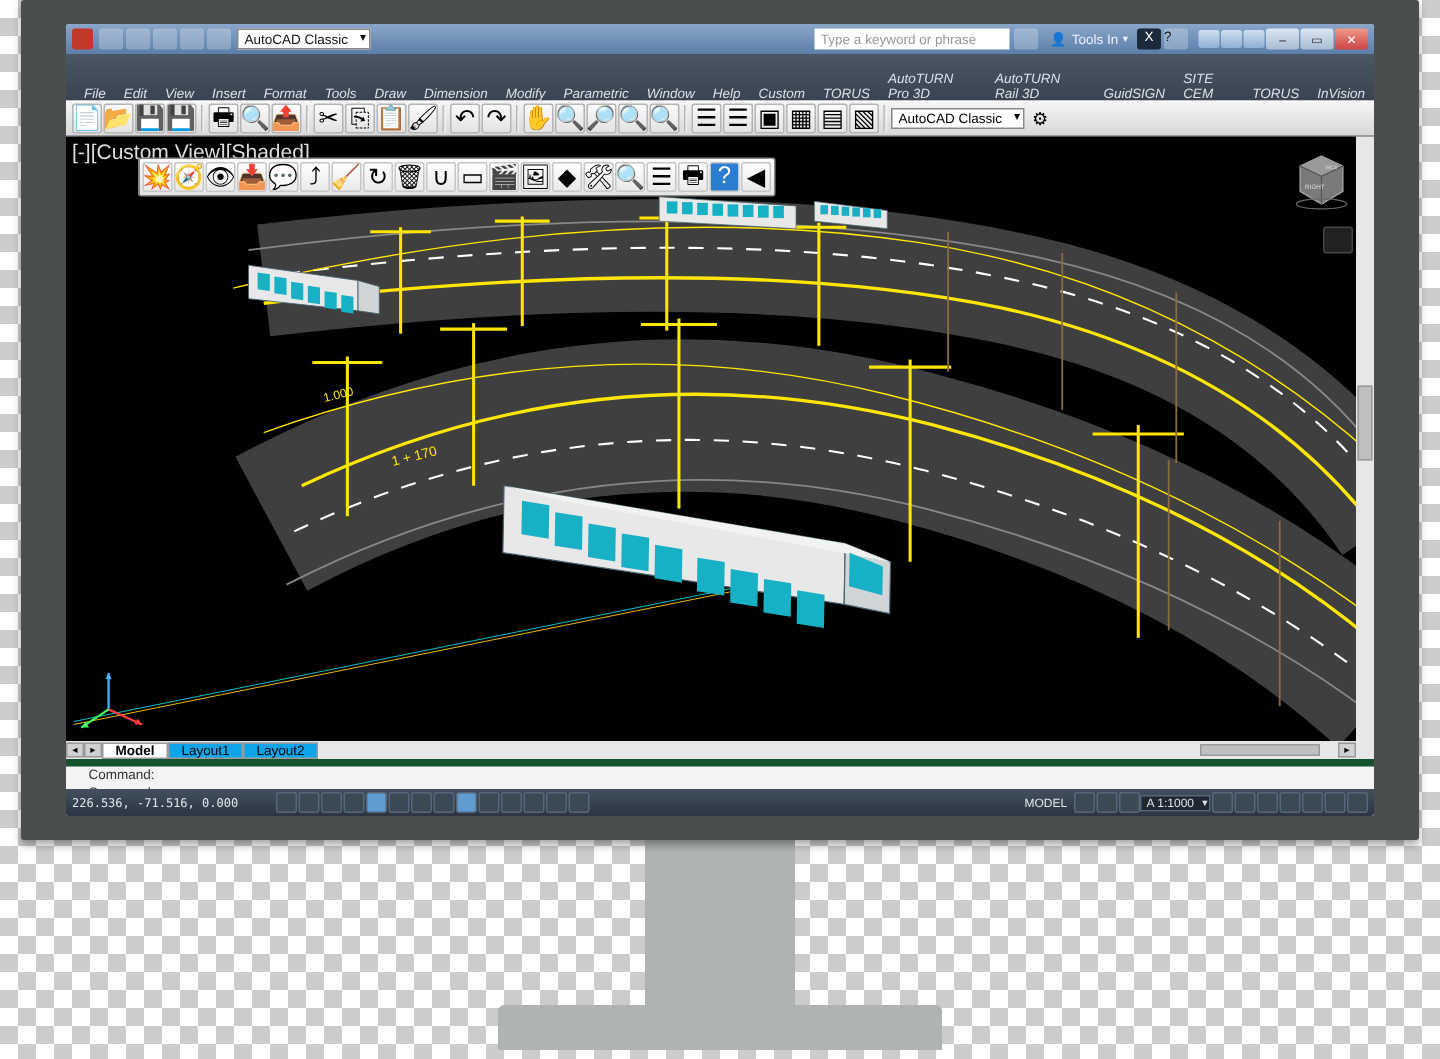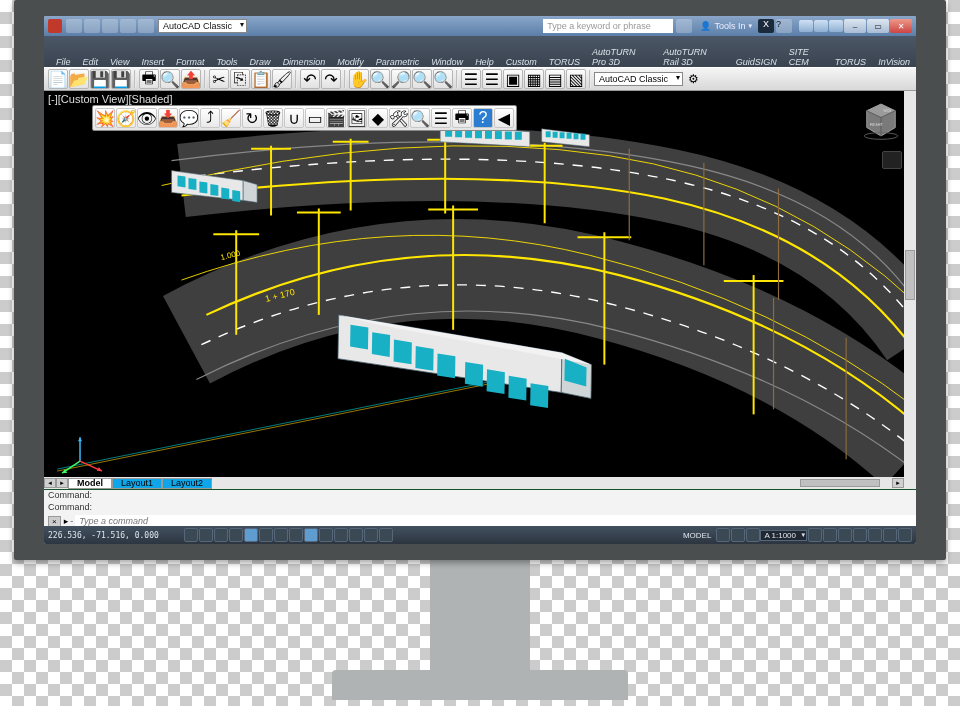--- a/index.html
+++ b/index.html
@@ -52,37 +52,37 @@
     height:24px;background:linear-gradient(#f5f5f5,#d8d8d8);
     border-top:1px solid #fff;border-bottom:1px solid #9a9a9a;
     display:flex;align-items:center;padding:0 4px;gap:1px;
   }
   .std-toolbar .tbtn{width:20px;height:20px;border:1px solid #b5b5b5;background:linear-gradient(#fbfbfb,#e2e2e2);border-radius:2px;display:flex;align-items:center;justify-content:center;}
   .std-toolbar .sep{width:2px;height:18px;background:linear-gradient(to right,#aaa,#fff);margin:0 2px;}
   .ws-sel2{background:#fff;font-size:9px;padding:1px 14px 1px 4px;border:1px solid #888;position:relative;}
   .ws-sel2:after{content:"▾";position:absolute;right:2px;top:0;font-size:8px;}
   .gear{font-size:12px;margin-left:4px;}
   .drawing-area{flex:1;position:relative;background:#000;}
-  .view-label{position:absolute;left:4px;top:2px;font-size:11px;color:#ddd;}
+  .view-label{position:absolute;left:4px;top:2px;font-size:14px;color:#ddd;}
   .float-tb{
     position:absolute;left:48px;top:14px;background:linear-gradient(#fdfdfd,#e4e4e4);
     border:1px solid #8a8a8a;display:flex;padding:2px;gap:1px;border-radius:2px;
   }
   .float-tb .fbtn{width:20px;height:20px;border:1px solid #c7c7c7;background:linear-gradient(#fff,#e9e9e9);border-radius:2px;display:flex;align-items:center;justify-content:center;}
   .viewport-svg{position:absolute;inset:0;width:100%;height:100%;}
   .viewcube{position:absolute;right:14px;top:8px;width:42px;height:42px;}
   .navbar{position:absolute;right:14px;top:60px;width:20px;height:18px;background:#222;border:1px solid #444;border-radius:2px;}
   .scrollbar-v{position:absolute;right:0;top:0;bottom:0;width:12px;background:#e7e7e7;}
   .scrollbar-v .thumb{position:absolute;left:1px;right:1px;top:40%;height:50px;background:#c0c0c0;border:1px solid #9a9a9a;}
   .scrollbar-h{position:absolute;left:0;right:12px;bottom:0;height:12px;background:#e7e7e7;display:flex;align-items:center;}
   .scrollbar-h .arrow{width:12px;height:10px;background:#d0d0d0;border:1px solid #9a9a9a;display:flex;align-items:center;justify-content:center;font-size:7px;}
   .tab{font-size:9px;padding:0 8px;background:#0ea5e9;border:1px solid #9a9a9a;height:11px;display:flex;align-items:center;}
   .tab.active{background:#fff;font-weight:bold;}
   .scrollbar-h .thumb{height:8px;width:80px;background:#c0c0c0;border:1px solid #9a9a9a;margin-left:auto;margin-right:12px;}
-  .cmdline{height:37px;background:#f3f3f3;border-top:1px solid #14532d;font-size:9px;}
+  .cmdline{height:20px;background:#f3f3f3;border-top:5px solid #14532d;font-size:9px;padding-left:11px;}
   .cmdline .hist{height:12px;padding-left:4px;color:#333;}
   .cmdline .input{height:14px;display:flex;align-items:center;padding-left:4px;}
   .cmdline .input .chip{background:#ccc;padding:0 3px;font-size:8px;margin-right:3px;border:1px solid #999;}
   .cmdline .input input{flex:1;border:none;background:#fff;font-size:9px;font-style:italic;color:#888;padding-left:4px;height:12px;}
   .statusbar{
     height:18px;background:linear-gradient(#42505f,#2c3540);
     display:flex;align-items:center;font-size:8px;color:#dfe5ec;padding:0 4px;
   }
   .statusbar .stbtn{width:14px;height:14px;background:#3b4955;border:1px solid #56677a;margin-left:1px;border-radius:2px;}
   .statusbar .stbtn.on{background:#5f9dd1;}

